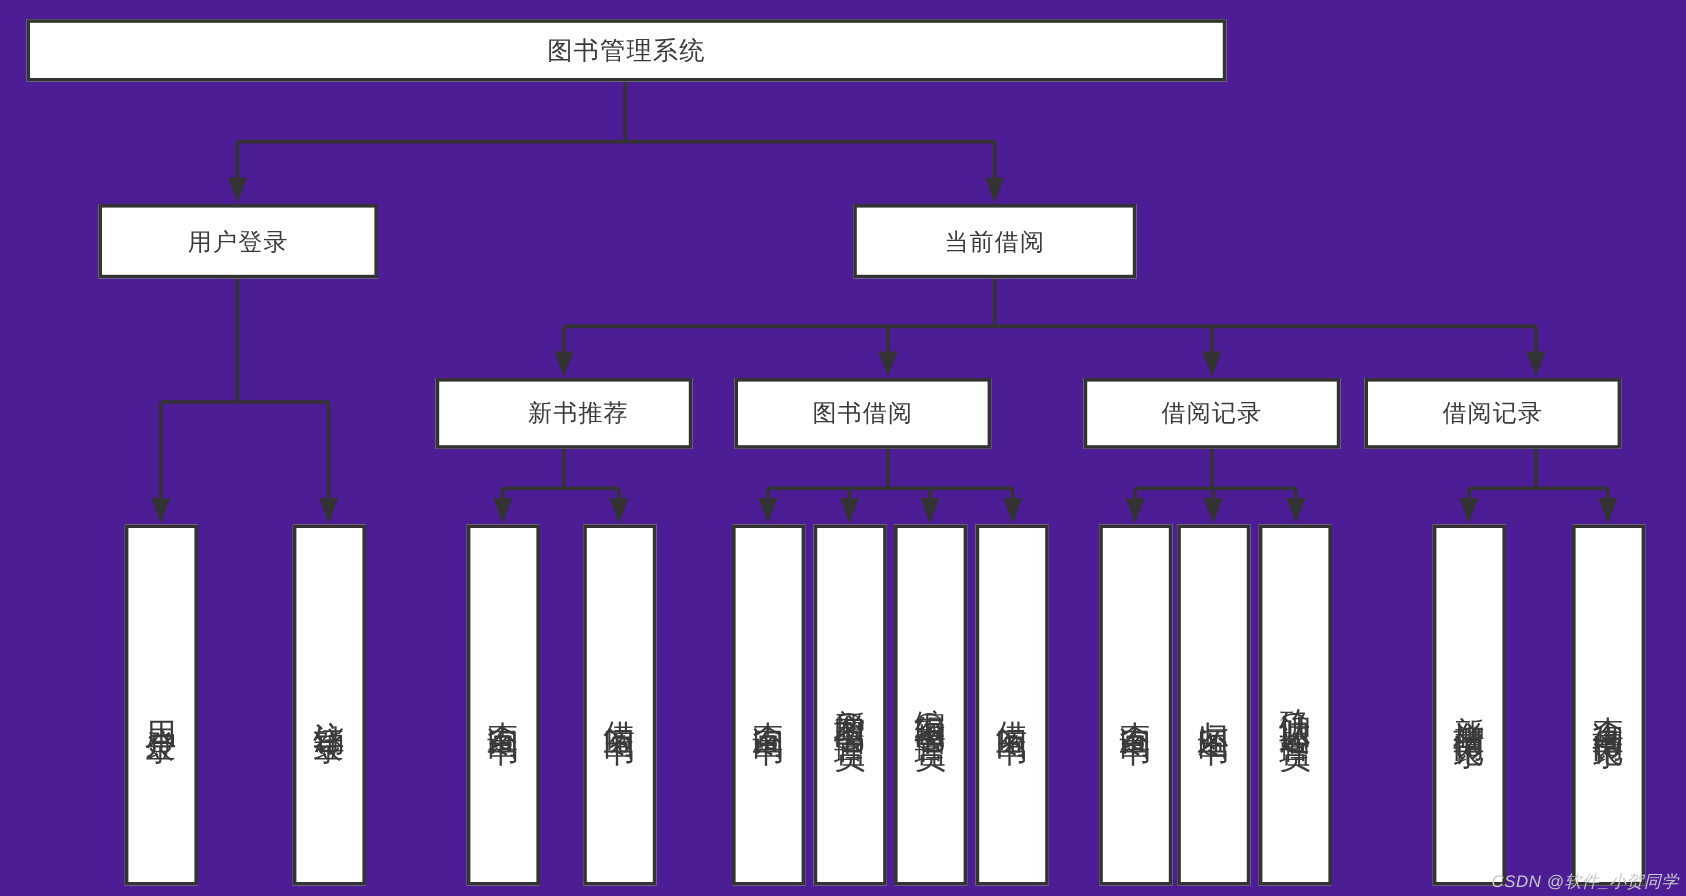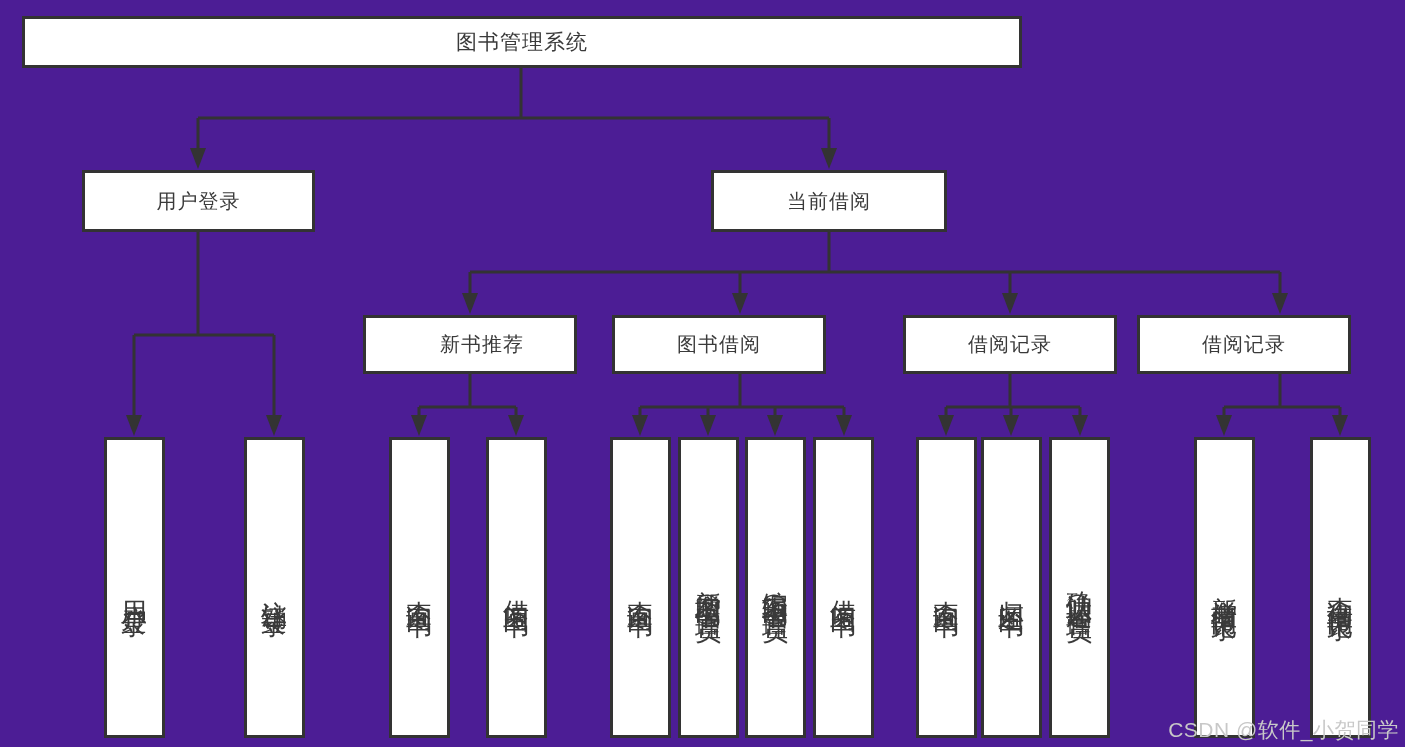--- a/index.html
+++ b/index.html
@@ -42,25 +42,26 @@
   .node.v span {
     writing-mode: vertical-rl;
     font-size: 26px;
     letter-spacing: 4px;
     line-height: 1;
   }
   .watermark {
     position: absolute;
     right: 6px;
     bottom: 3px;
-    font-size: 21px;
+    font-size: 14px;
     color: #c8c8c8;
     letter-spacing: 0.5px;
     z-index: 5;
     white-space: nowrap;
+    font-style: italic;
   }
 </style>
 </head>
 <body>
 
 <div class="canvas">
 
   <svg class="connectors" width="1405" height="747" viewBox="0 0 1405 747">
     <g stroke="#333333" stroke-width="3" fill="none">
 

